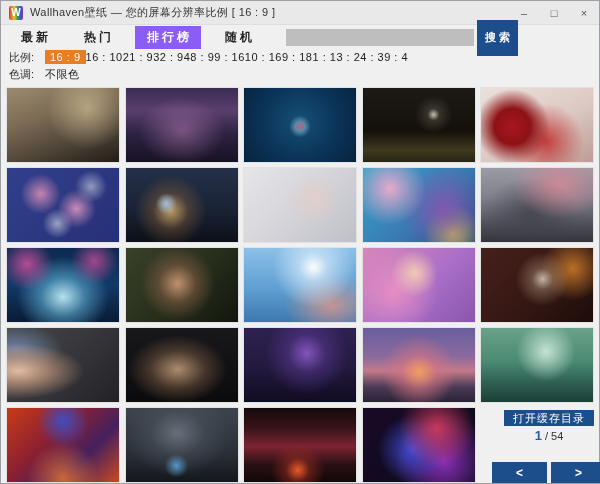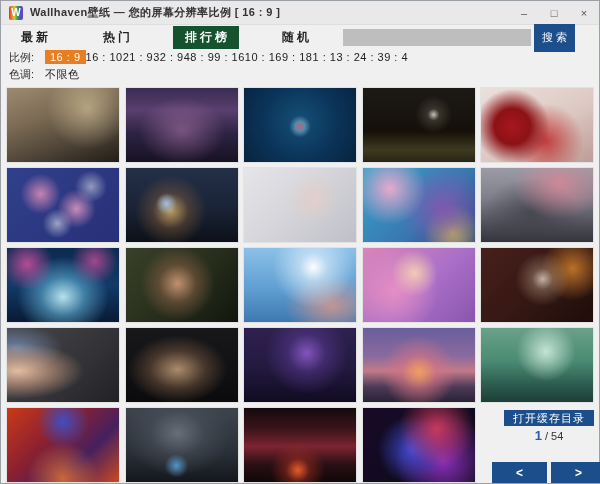--- a/index.html
+++ b/index.html
@@ -22,49 +22,49 @@
     display:flex;align-items:center;
     padding-left:8px;
     border-bottom:1px solid #dedede;
   }
   .app-icon{
     width:14px;height:14px;border-radius:2px;
     background:linear-gradient(90deg,#e03030,#e08a2a,#e0c030,#3aa04a,#3060c0,#8a30c0);
     color:#fff;font-size:10px;font-weight:bold;line-height:14px;text-align:center;
     margin-right:7px;
   }
-  .title{font-size:11px;font-weight:bold;color:#333;letter-spacing:.4px;}
+  .title{font-size:11px;font-weight:normal;color:#333;letter-spacing:.4px;}
   .win-controls{margin-left:auto;display:flex;height:100%;}
   .win-btn{
     width:30px;display:flex;align-items:center;justify-content:center;
     font-size:11px;color:#555;cursor:default;
   }
   
   .navbar{
     height:25px;flex:0 0 auto;
     display:flex;align-items:center;
     padding:0 8px;
   }
   .tab{
     font-size:12px;font-weight:bold;color:#222;
     letter-spacing:3px;
     padding:3px 9px 3px 12px;
     margin-right:12px;
     cursor:default;white-space:nowrap;
   }
-  .tab.active{background:#14532d;color:#fff;}
+  .tab.active{background:#8b5cf6;color:#fff;}
   .search-input{
     width:178px;height:17px;
     background:#bebebe;border:none;outline:none;
     margin-left:10px;font-size:11px;padding:0 5px;
   }
   .search-btn{
     background:#1d4e8c;color:#fff;border:none;
-    font-size:11px;font-weight:normal;letter-spacing:3px;
-    height:28px;padding:0 5px 0 8px;margin-left:3px;cursor:default;
+    font-size:11px;font-weight:bold;letter-spacing:3px;
+    height:36px;padding:0 5px 0 8px;margin-left:3px;cursor:default;
   }
   
   .filter-row{
     display:flex;align-items:flex-start;
     padding:0 8px;height:17px;flex:0 0 auto;
     font-size:11px;
   }
   .filter-label{color:#333;width:34px;flex:0 0 auto;}
   .options{display:flex;align-items:center;margin-left:2px;}
   .opt{color:#222;letter-spacing:.5px;white-space:nowrap;cursor:default;}
@@ -119,21 +119,21 @@
     <span class="app-icon">W</span>
     <span class="title">Wallhaven壁纸  —  您的屏幕分辨率比例 [ 16 : 9 ]</span>
     <div class="win-controls">
       <span class="win-btn">–</span>
       <span class="win-btn">□</span>
       <span class="win-btn">×</span>
     </div>
   </div>
 
   <div class="navbar">
-    <div class="tabs" id="tabs" style="display:flex;gap:19px;">
+    <div class="tabs" id="tabs" style="display:flex;">
         <div class="tab">最新</div>
         <div class="tab">热门</div>
         <div class="tab active">排行榜</div>
         <div class="tab">随机</div>
       </div>
     <input class="search-input" value="" style="">
     <button class="search-btn">搜索</button>
   </div>
 
   <div class="filter-row">

